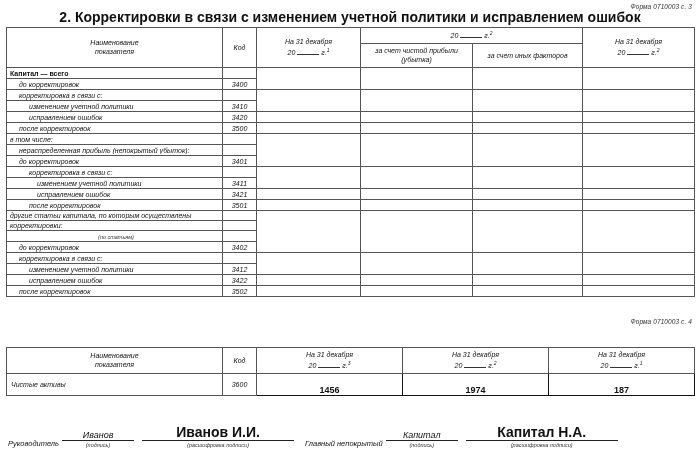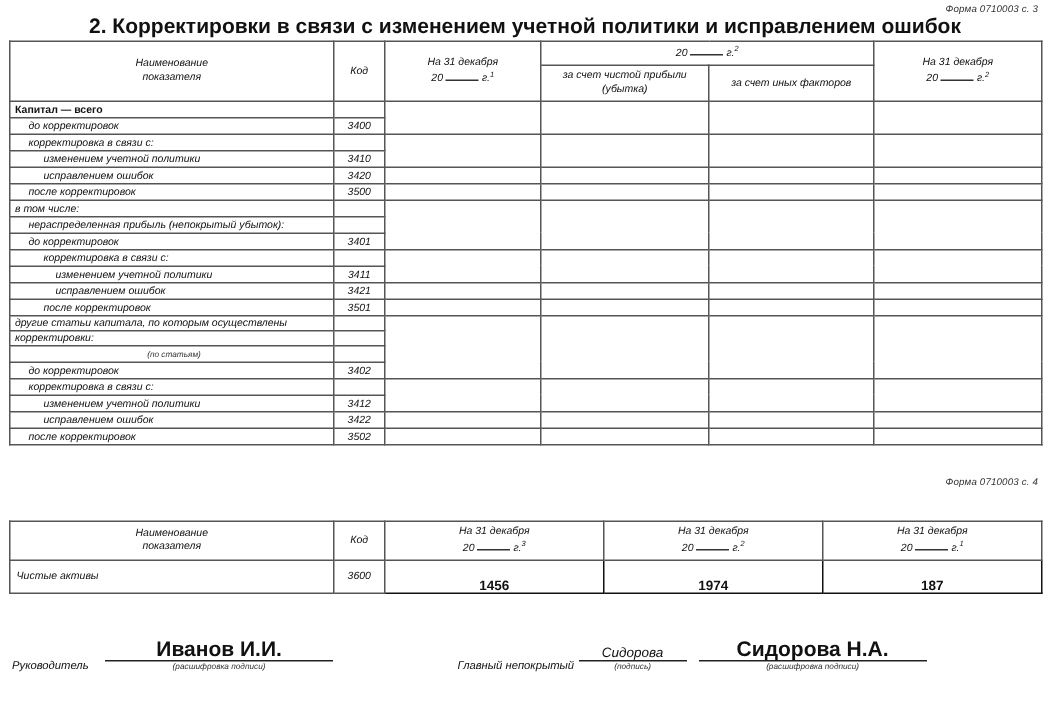--- a/index.html
+++ b/index.html
@@ -372,38 +372,42 @@
         <td class="val">1456</td>
         <td class="val">1974</td>
         <td class="val">187</td>
       </tr>
     </tbody>
   </table>
 
   <div class="sig-block" id="sig-left">
     <div class="sig-row">
       <span class="sig-role">Руководитель</span>
+      <span class="sig-slot">
+        <span class="sig-sign">Иванов</span>
+        <span class="sig-cap">(подпись)</span>
+      </span>
       <span class="gap"></span>
       <span class="sig-slot">
         <span class="sig-name">Иванов И.И.</span>
         <span class="sig-cap">(расшифровка подписи)</span>
       </span>
     </div>
   </div>
 
   <div class="sig-block" id="sig-right">
     <div class="sig-row">
       <span class="sig-role">Главный непокрытый</span>
       <span class="sig-slot">
-        <span class="sig-sign">Сидорова</span>
+        <span class="sig-sign">Капитал</span>
         <span class="sig-cap">(подпись)</span>
       </span>
       <span class="gap"></span>
       <span class="sig-slot">
-        <span class="sig-name">Сидорова Н.А.</span>
+        <span class="sig-name">Капитал Н.А.</span>
         <span class="sig-cap">(расшифровка подписи)</span>
       </span>
     </div>
   </div>
 
   <div id="date-line">
     <span>«</span>
     <span class="u d"></span>
     <span>»</span>
     <span class="u m"></span>

